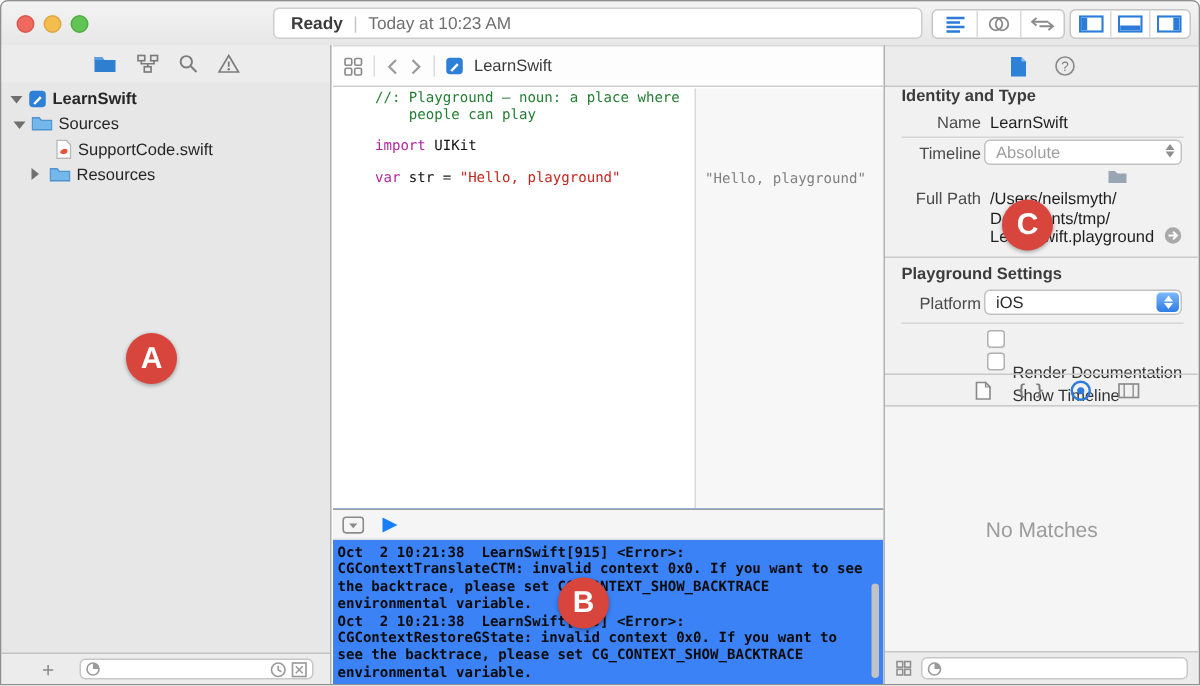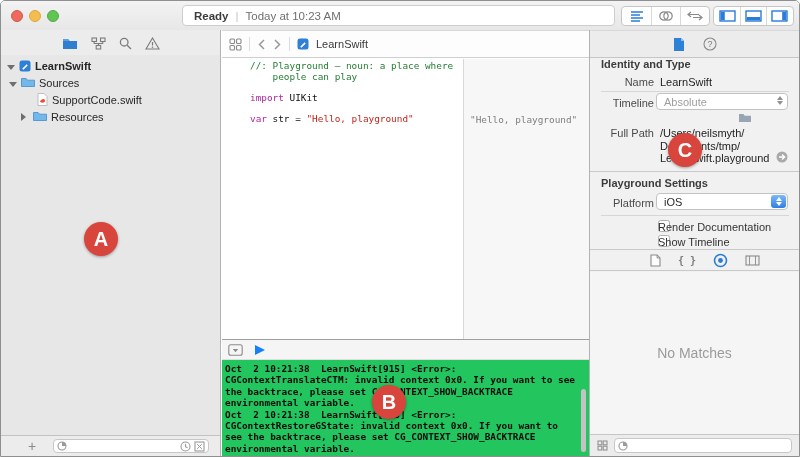--- a/index.html
+++ b/index.html
@@ -66,21 +66,21 @@
   .code-pane { width:229px; padding:2px 0 0 16px; font-family:"DejaVu Sans Mono", monospace;
                font-size:9.4px; line-height:10.6px; white-space:pre; }
   .tok-comment { color:#237d32; }
   .tok-keyword { color:#b0279c; }
   .tok-plain   { color:#111; }
   .tok-string  { color:#c4261d; }
   .results-pane { flex:1; background:#f7f7f7; border-left:1px solid #d9d9d9; position:relative;
                   font-family:"DejaVu Sans Mono", monospace; font-size:9.4px; color:#7f7f7f; }
   .result-item { position:absolute; left:6px; white-space:pre; }
   .console { position:absolute; left:0; right:0; top:309px; bottom:0;
-             border-top:1px solid #9f9f9f; background:#22c55e; }
+             border-top:1px solid #9f9f9f; background:#3b82f6; }
   .console-toolbar { height:20px; background:#f5f5f5; border-bottom:1px solid #dedede;
                      display:flex; align-items:center; gap:12px; padding-left:6px; }
   .play-btn { width:0; height:0; border-top:5.5px solid transparent; border-bottom:5.5px solid transparent;
               border-left:10px solid #1780f8; }
   .console-text { padding:3px 0 0 3px; font-family:"DejaVu Sans Mono", monospace;
                   font-weight:bold; font-size:9.4px; line-height:11.4px; white-space:pre; color:#0b0b0b; }
   .console-scrollbar { position:absolute; right:3px; top:49px; width:5px; height:63px;
                        background:#c3c3c3; border-radius:3px; }
 
   
@@ -100,21 +100,21 @@
   .stepper-blue { position:absolute; right:1px; top:1px; bottom:1px; width:15px; border-radius:3px;
                   background:linear-gradient(#7db9f9,#2e7ce4); display:flex; flex-direction:column;
                   justify-content:center; align-items:center; gap:1px; }
   .chev-up    { width:0; height:0; border-left:3.5px solid transparent; border-right:3.5px solid transparent; border-bottom:4px solid #8f8f8f; }
   .chev-down  { width:0; height:0; border-left:3.5px solid transparent; border-right:3.5px solid transparent; border-top:4px solid #8f8f8f; }
   .stepper-blue .chev-up   { border-bottom-color:#fff; }
   .stepper-blue .chev-down { border-top-color:#fff; }
   .path-line { position:absolute; left:70px; color:#1e1e1e; }
   .checkbox { position:absolute; left:68px; width:12px; height:12px; background:#fff;
               border:1px solid #b0b0b0; border-radius:2.5px; }
-  .check-label { position:absolute; left:68px; color:#333; }
+  .check-label { position:absolute; left:85px; color:#333;margin-top:22px; }
   .library-bar { position:absolute; left:0; right:0; top:219px; height:22px;
                  border-top:1px solid #c9c9c9; border-bottom:1px solid #c9c9c9;
                  display:flex; align-items:center; padding-left:60px; gap:17px; }
   .library-panel { position:absolute; left:0; right:0; top:242px; bottom:22px; background:#f5f5f5;
                    display:flex; align-items:center; justify-content:center; }
   .no-matches { color:#9b9b9b; font-size:14px; }
   .insp-bottom { position:absolute; left:0; right:0; bottom:0; height:22px; background:#ececec;
                  border-top:1px solid #c6c6c6; display:flex; align-items:center; padding:0 7px; gap:6px; }
   .search-field { position:relative; flex:1; height:15px; background:#fff; border:1px solid #c7c7c7;
                   border-radius:4px; display:flex; align-items:center; padding:0 3px; gap:3px; }

